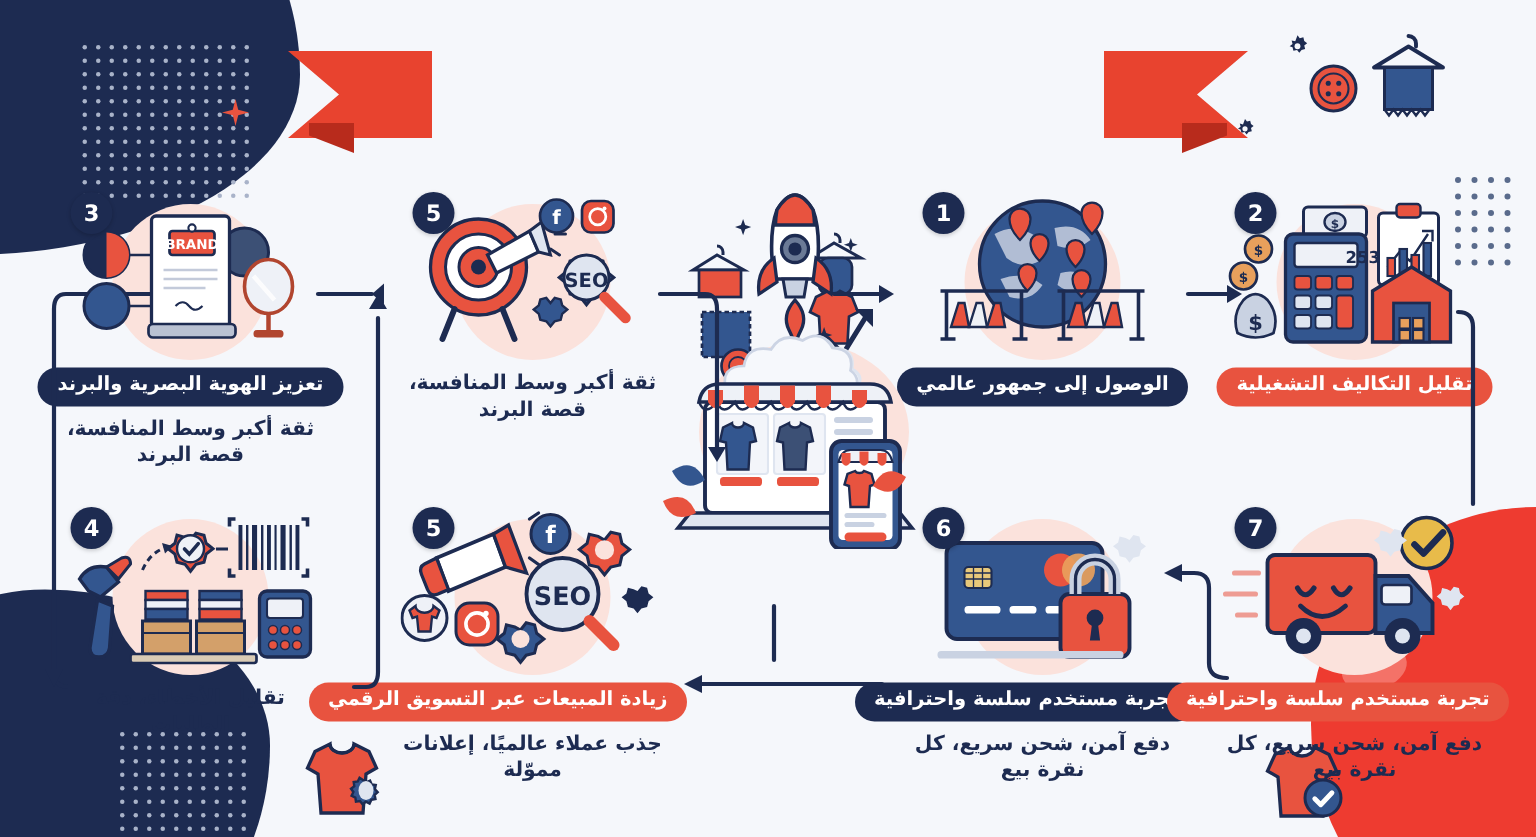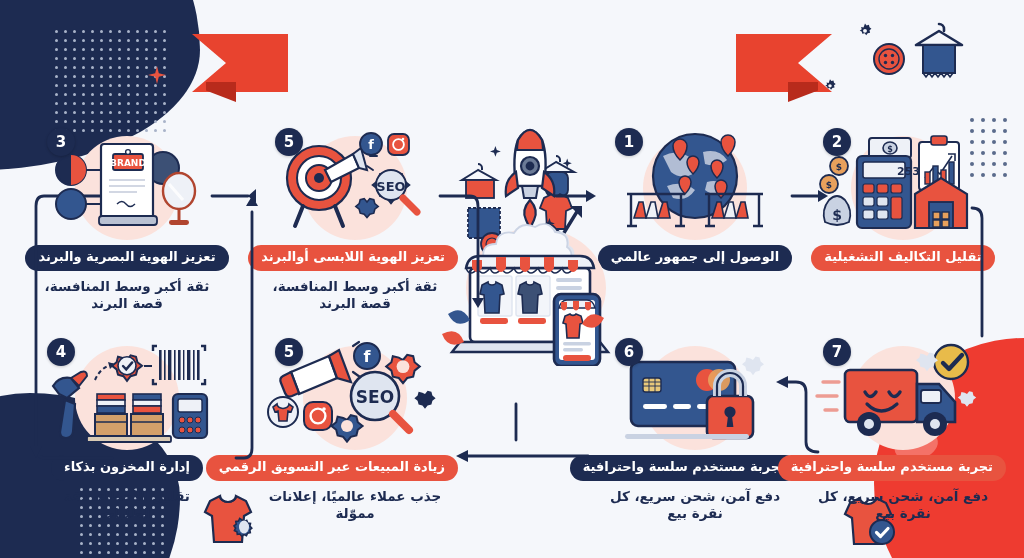--- a/index.html
+++ b/index.html
@@ -631,21 +631,20 @@
         <rect x="121" y="6" width="21" height="21" rx="6" fill="#e8533f" stroke="#1d2b51" stroke-width="1.8"></rect>
         <circle cx="131.5" cy="16.5" r="5.4" fill="none" stroke="#ffffff" stroke-width="1.8"></circle>
         <circle cx="136" cy="11" r="1.3" fill="#ffffff"></circle>
         <path d="M124 50 l4.5 -5.6 6.5 1.6 1.6 6.5 5.6 4.5 -5.6 4.5 -1.6 6.5 -6.5 1.6 -4.5 5.6 -4.5 -5.6 -6.5 -1.6 -1.6 -6.5 -5.6 -4.5 5.6 -4.5 1.6 -6.5 6.5 -1.6z" fill="#33568f" stroke="#1d2b51" stroke-width="2"></path>
         <circle cx="124" cy="57" r="15" fill="#dfe5f0" stroke="#1d2b51" stroke-width="2"></circle>
         <text x="124" y="63" font-family="DejaVu Sans, sans-serif" font-size="13" font-weight="bold" fill="#1d2b51" text-anchor="middle">SEO</text>
         <path d="M136 70 l14 14" stroke="#e8533f" stroke-width="7" stroke-linecap="round"></path>
         <path d="M100 74 l2.8 -3.4 4 1 1 4 3.4 2.8 -3.4 2.8 -1 4 -4 1 -2.8 3.4 -2.8 -3.4 -4 -1 -1 -4 -3.4 -2.8 3.4 -2.8 1 -4 4 -1z" fill="#33568f" stroke="#1d2b51" stroke-width="1.6"></path>
       </svg>
     </div>
-    <div class="pill red">تعزيز الهوية اللابسى أوالبرند</div>
     <div class="desc">ثقة أكبر وسط المنافسة، قصة البرند</div>
   </div>
 
   <div class="card" id="card-1">
     <div class="card-art">
       <div class="art-circle"></div>
       <div class="badge">1</div>
       <svg class="art-svg" width="176" height="112" viewBox="0 0 176 112">
         <circle cx="88" cy="48" r="42" fill="#33568f" stroke="#1d2b51" stroke-width="2.2"></circle>
         <path d="M56 28 q14 -8 28 2 q10 8 2 16 q-12 6 -22 -2 z M96 24 q16 -4 24 8 q-10 8 -22 4 z M60 58 q16 -6 28 4 q-8 12 -22 8 z M100 54 q14 -4 20 8 q-12 8 -22 0 z" fill="#b8c3d8" opacity="0.95"></path>
@@ -771,21 +770,20 @@
         <g fill="#e8533f" stroke="#1d2b51" stroke-width="1">
             <circle cx="143" cy="82" r="3"></circle>
             <circle cx="151" cy="82" r="3"></circle>
             <circle cx="159" cy="82" r="3"></circle>
             <circle cx="143" cy="92" r="3"></circle>
             <circle cx="151" cy="92" r="3"></circle>
             <circle cx="159" cy="92" r="3"></circle>
           </g>
       </svg>
     </div>
-    <div class="pill navy">إدارة المخزون بذكاء</div>
     <div class="desc">تقليل الأخطاء، دقة الطلبات</div>
   </div>
 
   <div class="card" id="card-5b">
     <div class="card-art">
       <div class="art-circle"></div>
       <div class="badge">5</div>
       <svg class="art-svg" width="176" height="112" viewBox="0 0 176 112">
         <path d="M24 34 L62 18 L70 40 L32 56 Z" fill="#ffffff" stroke="#1d2b51" stroke-width="2.4"></path>
         <path d="M62 18 L72 12 L84 44 L70 40 Z" fill="#e8533f" stroke="#1d2b51" stroke-width="2.2"></path>

